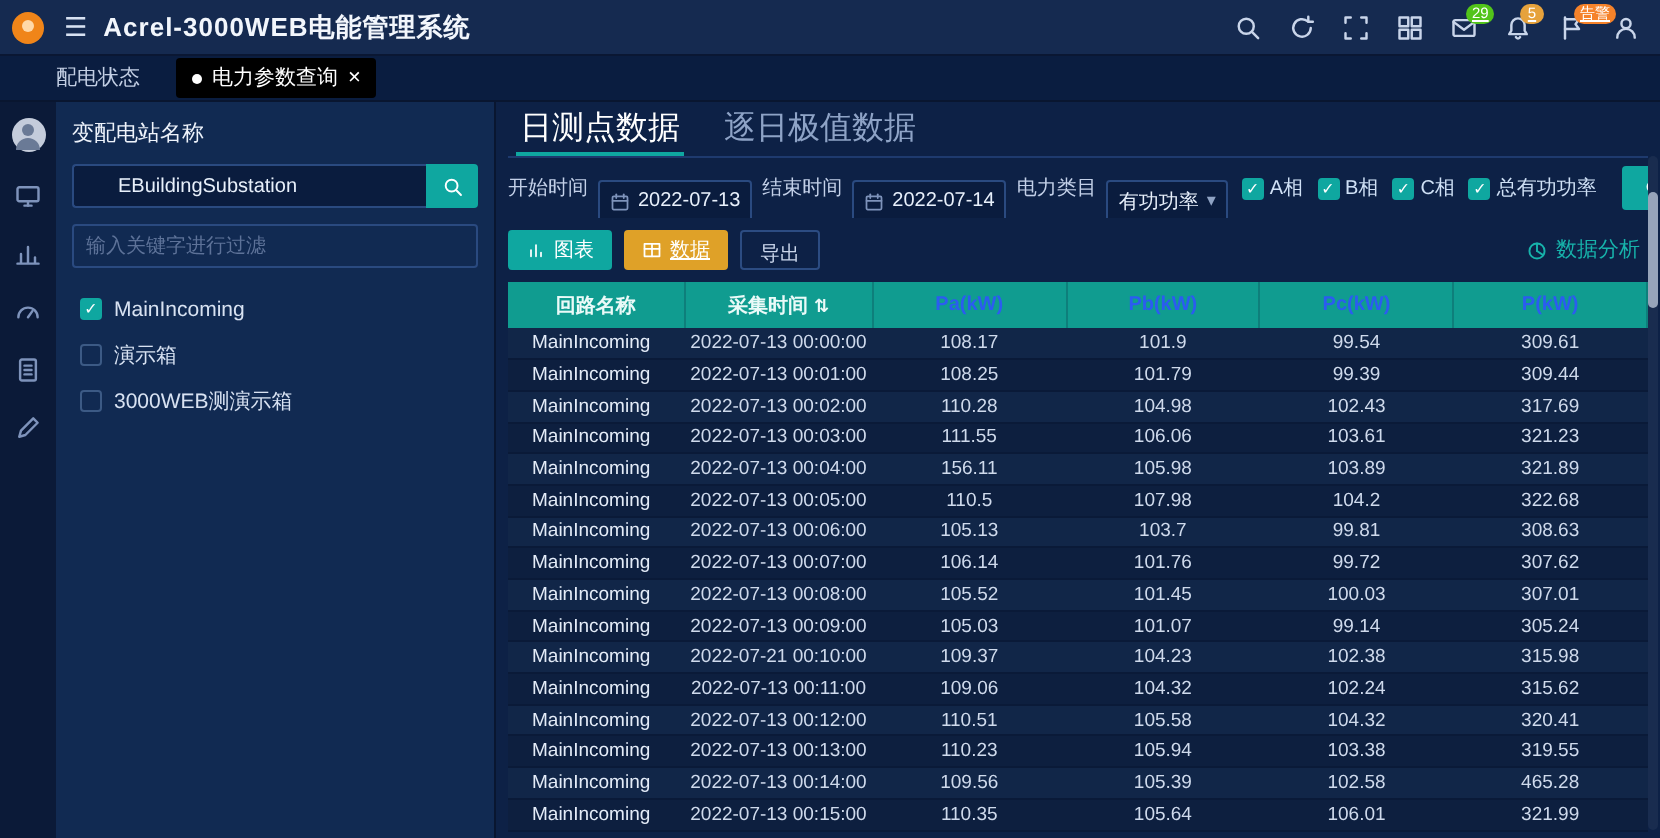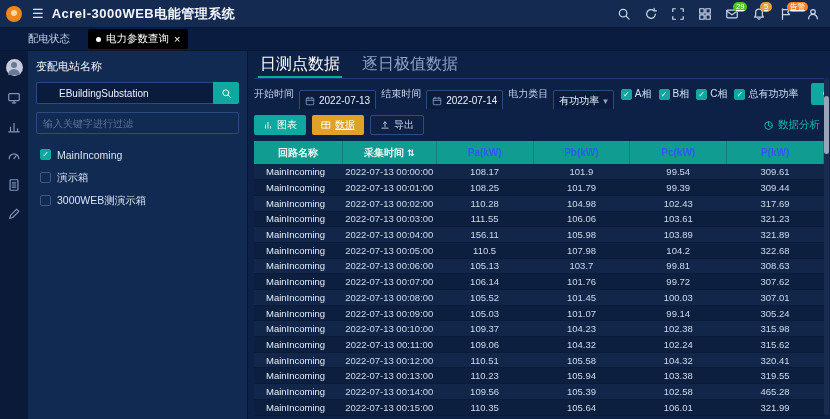--- a/index.html
+++ b/index.html
@@ -71,21 +71,21 @@
   .phase { display: inline-flex; align-items: center; gap: 3px; cursor: pointer; }
   .phase-label { color: #cfe0f5; font-size: 10px; }
   .btn { display: inline-flex; align-items: center; gap: 4px; border: none; border-radius: 2px; cursor: pointer; font-family: inherit; }
   .btn .ic { width: 10px; height: 10px; }
   .btn.query { height: 22px; padding: 0 11px; background: #0fa7a0; color: #fff; font-size: 10.5px; margin-left: 8px; }
 
   .toolbar { flex: 0 0 26px; display: flex; align-items: center; gap: 6px; margin: 3px 0 3px 0; }
   .btn.small { height: 20px; padding: 0 9px; font-size: 10px; }
   .btn.chart { background: #0fa7a0; color: #fff; }
   .btn.data { background: #dfa128; color: #fff; text-decoration: underline; }
-  .btn.export { background: transparent; border: 1px solid #2c4c82; color: #c9d5ea; }
+  .btn.export { background: transparent; border: 1px solid #2c4c82; color: #c9d5ea; flex-direction: column; }
   .analysis { margin-left: auto; display: inline-flex; align-items: center; gap: 4px; color: #17b3ab; font-size: 10.5px; cursor: pointer; padding-right: 4px; }
   .analysis .ic { width: 11px; height: 11px; }
 
   .table-wrap { flex: 1; overflow: hidden; }
   table { width: 100%; border-collapse: collapse; table-layout: fixed; }
   thead th { background: #109c90; height: 23px; font-size: 10px; font-weight: bold; text-align: center; border-right: 1px solid rgba(8,40,60,0.25); }
   thead th.th-white { color: #eafaf8; }
   thead th.th-blue { color: #2b5cf0; }
   thead th:first-child { text-align: center; }
   .sort { margin-left: 3px; font-size: 9px; color: #eafaf8; cursor: pointer; }
@@ -433,21 +433,21 @@
               <tr>
                 <td class="col0">MainIncoming</td>
                 <td class="col1">2022-07-13 00:09:00</td>
                 <td class="col2">105.03</td>
                 <td class="col3">101.07</td>
                 <td class="col4">99.14</td>
                 <td class="col5">305.24</td>
               </tr>
               <tr>
                 <td class="col0">MainIncoming</td>
-                <td class="col1">2022-07-13 00:10:00</td>
+                <td class="col1">2022-07-21 00:10:00</td>
                 <td class="col2">109.37</td>
                 <td class="col3">104.23</td>
                 <td class="col4">102.38</td>
                 <td class="col5">315.98</td>
               </tr>
               <tr>
                 <td class="col0">MainIncoming</td>
                 <td class="col1">2022-07-13 00:11:00</td>
                 <td class="col2">109.06</td>
                 <td class="col3">104.32</td>

